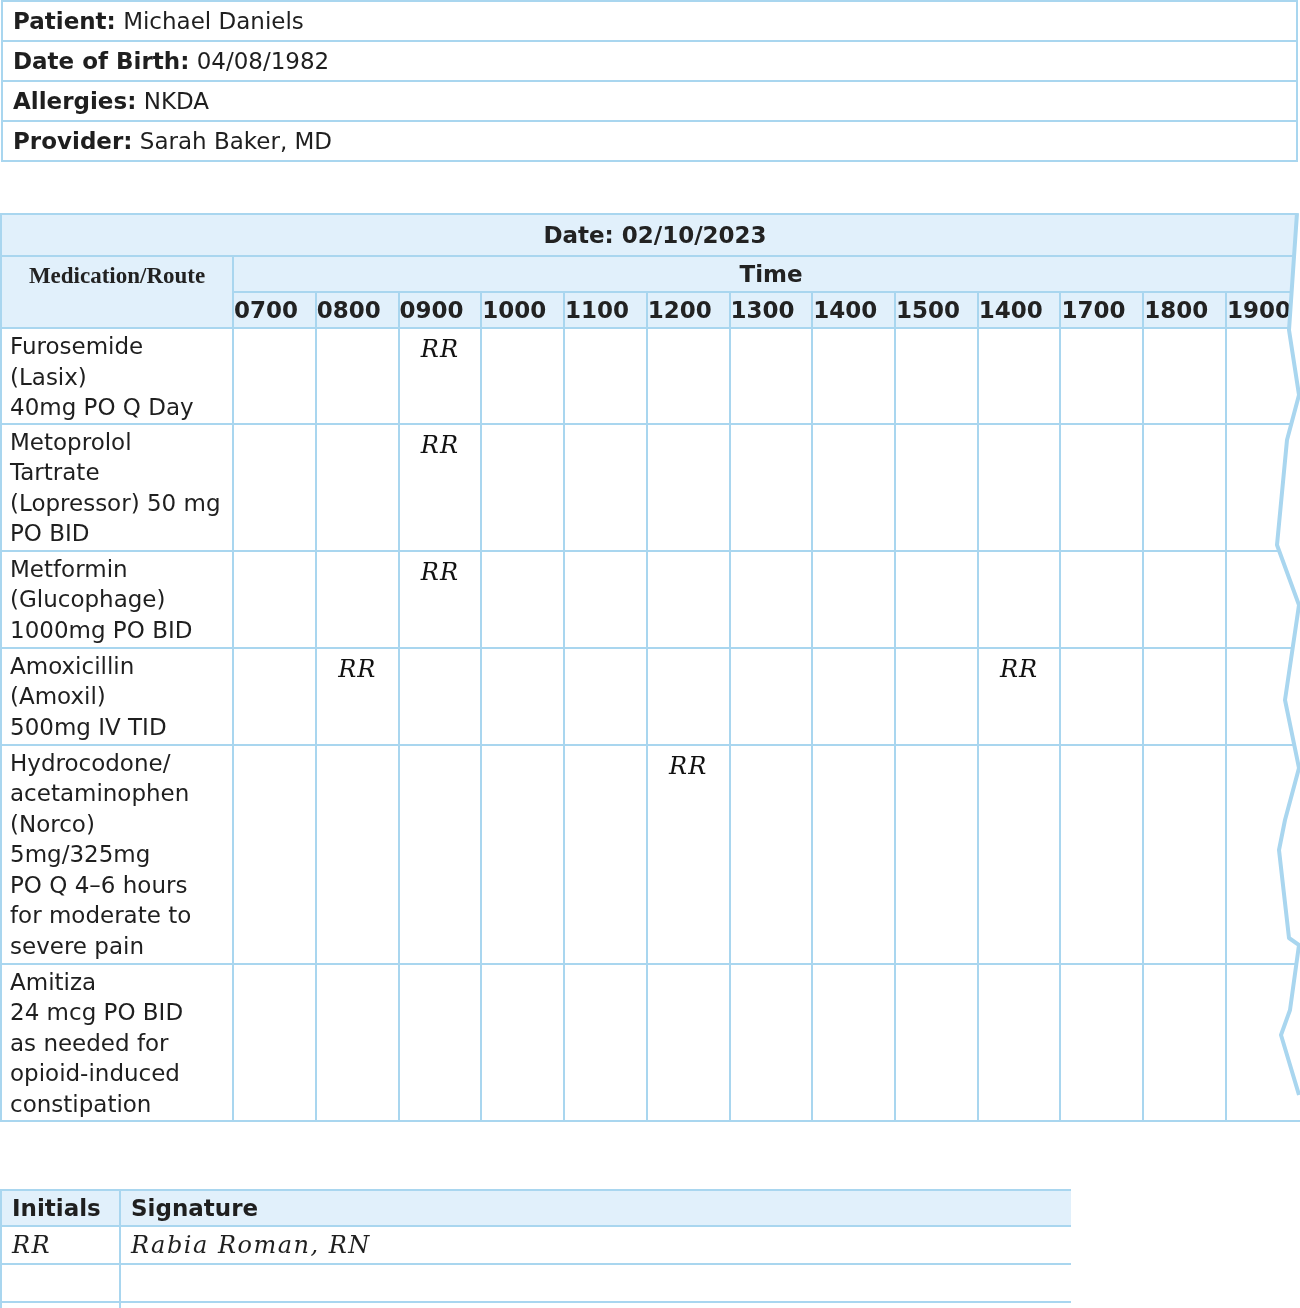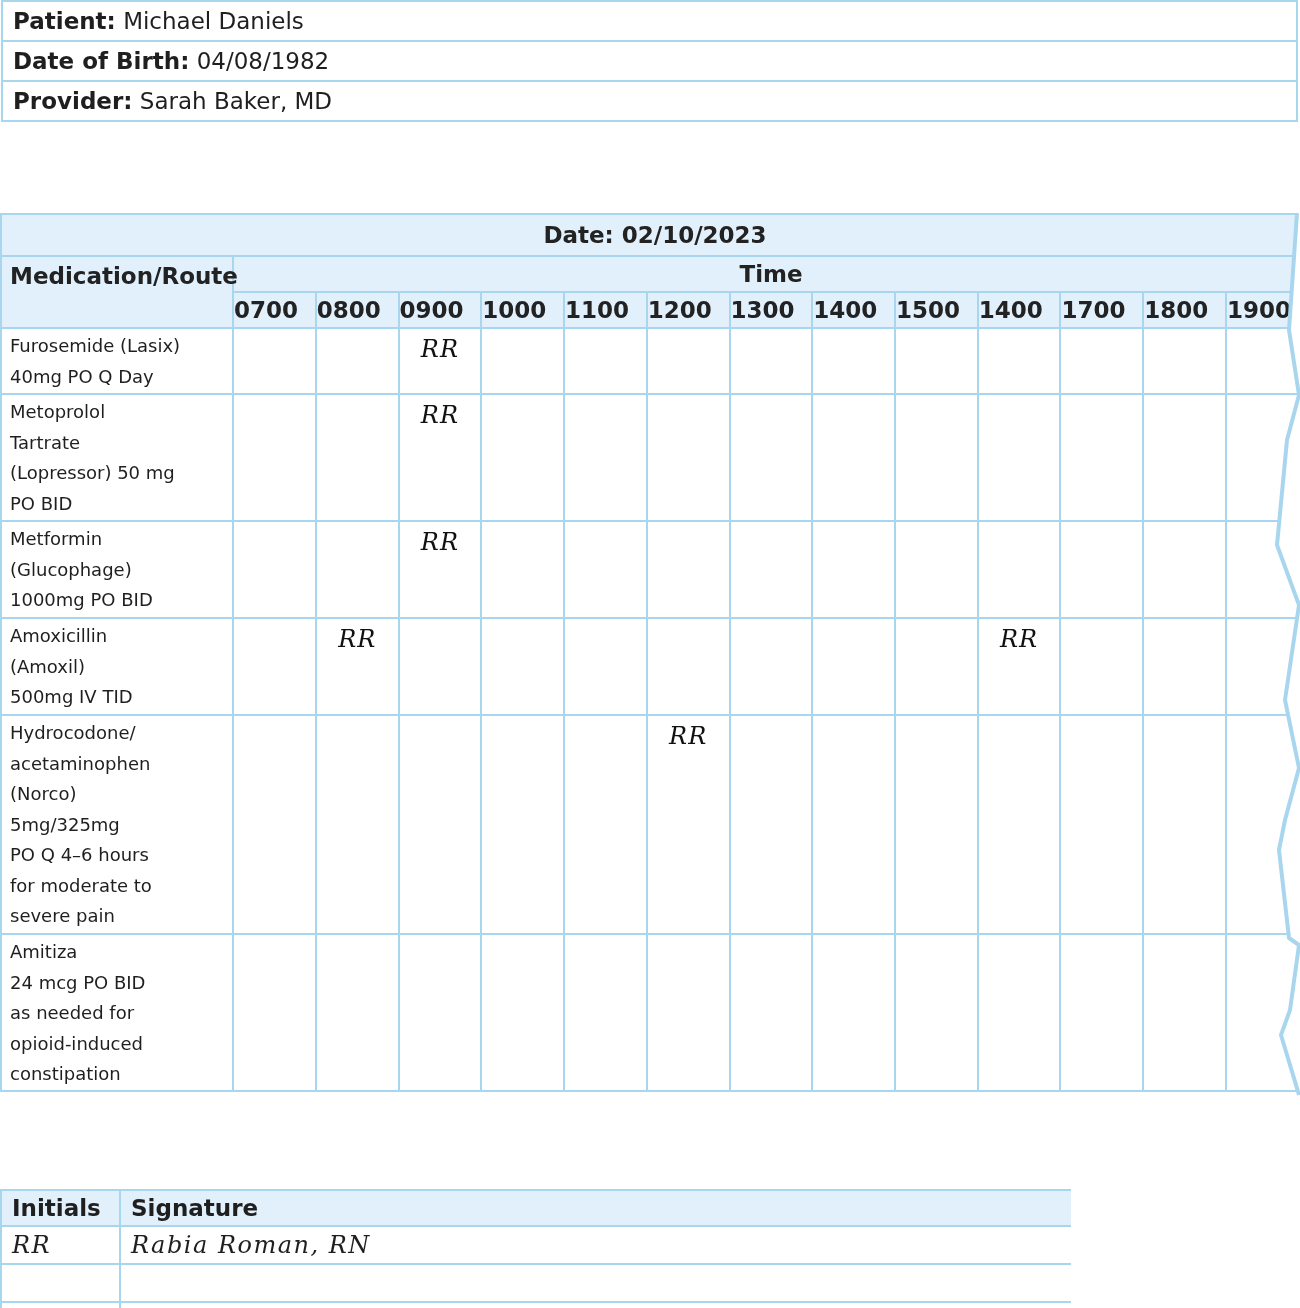--- a/index.html
+++ b/index.html
@@ -25,23 +25,23 @@
   }
   .mar-table th, .mar-table td {
     border: 2px solid #a9d6ef; padding: 0;
   }
   .mar-table th {
     background: #e1f0fb; font-weight: bold; font-size: 23px; color: #222;
   }
   .h-date th { height: 40px; }
   .h-time th { height: 34px; }
   .h-hours th { height: 34px; text-align: left; }
-  .med-header { text-align: left; vertical-align: top; padding: 6px 8px 0 8px !important; }
+  .med-header { text-align: center; vertical-align: top; padding: 6px 8px 0 8px !important; font-family: Liberation Serif, serif; }
   .med-cell {
-    font-size: 18px; line-height: 30.5px; vertical-align: top;
+    font-size: 23px; line-height: 30.5px; vertical-align: top;
     padding: 2px 8px 0 8px !important; text-align: left;
   }
   .dose-cell { vertical-align: top; text-align: center; position: relative; }
   .initials-mark {
     font-family: "DejaVu Serif", serif; font-style: italic; font-size: 24px;
     display: inline-block; margin-top: 6px; letter-spacing: 1px; color: #111;
   }
   .torn-cover { position: absolute; left: 0; top: 0; width: 1300px; height: 884px; pointer-events: none; }
 
   .sig-table {
@@ -64,20 +64,23 @@
 </head>
 <body>
 
 <table class="info-table">
   <tbody>
     <tr>
         <td><span class="info-label">Patient:</span> <span>Michael Daniels</span></td>
       </tr>
     <tr>
         <td><span class="info-label">Date of Birth:</span> <span>04/08/1982</span></td>
+      </tr>
+    <tr>
+        <td><span class="info-label">Allergies:</span> <span>NKDA</span></td>
       </tr>
     <tr>
         <td><span class="info-label">Provider:</span> <span>Sarah Baker, MD</span></td>
       </tr>
   </tbody>
 </table>
 
 <div class="mar-wrap">
   <table class="mar-table" id="mar-table">
     <colgroup>

